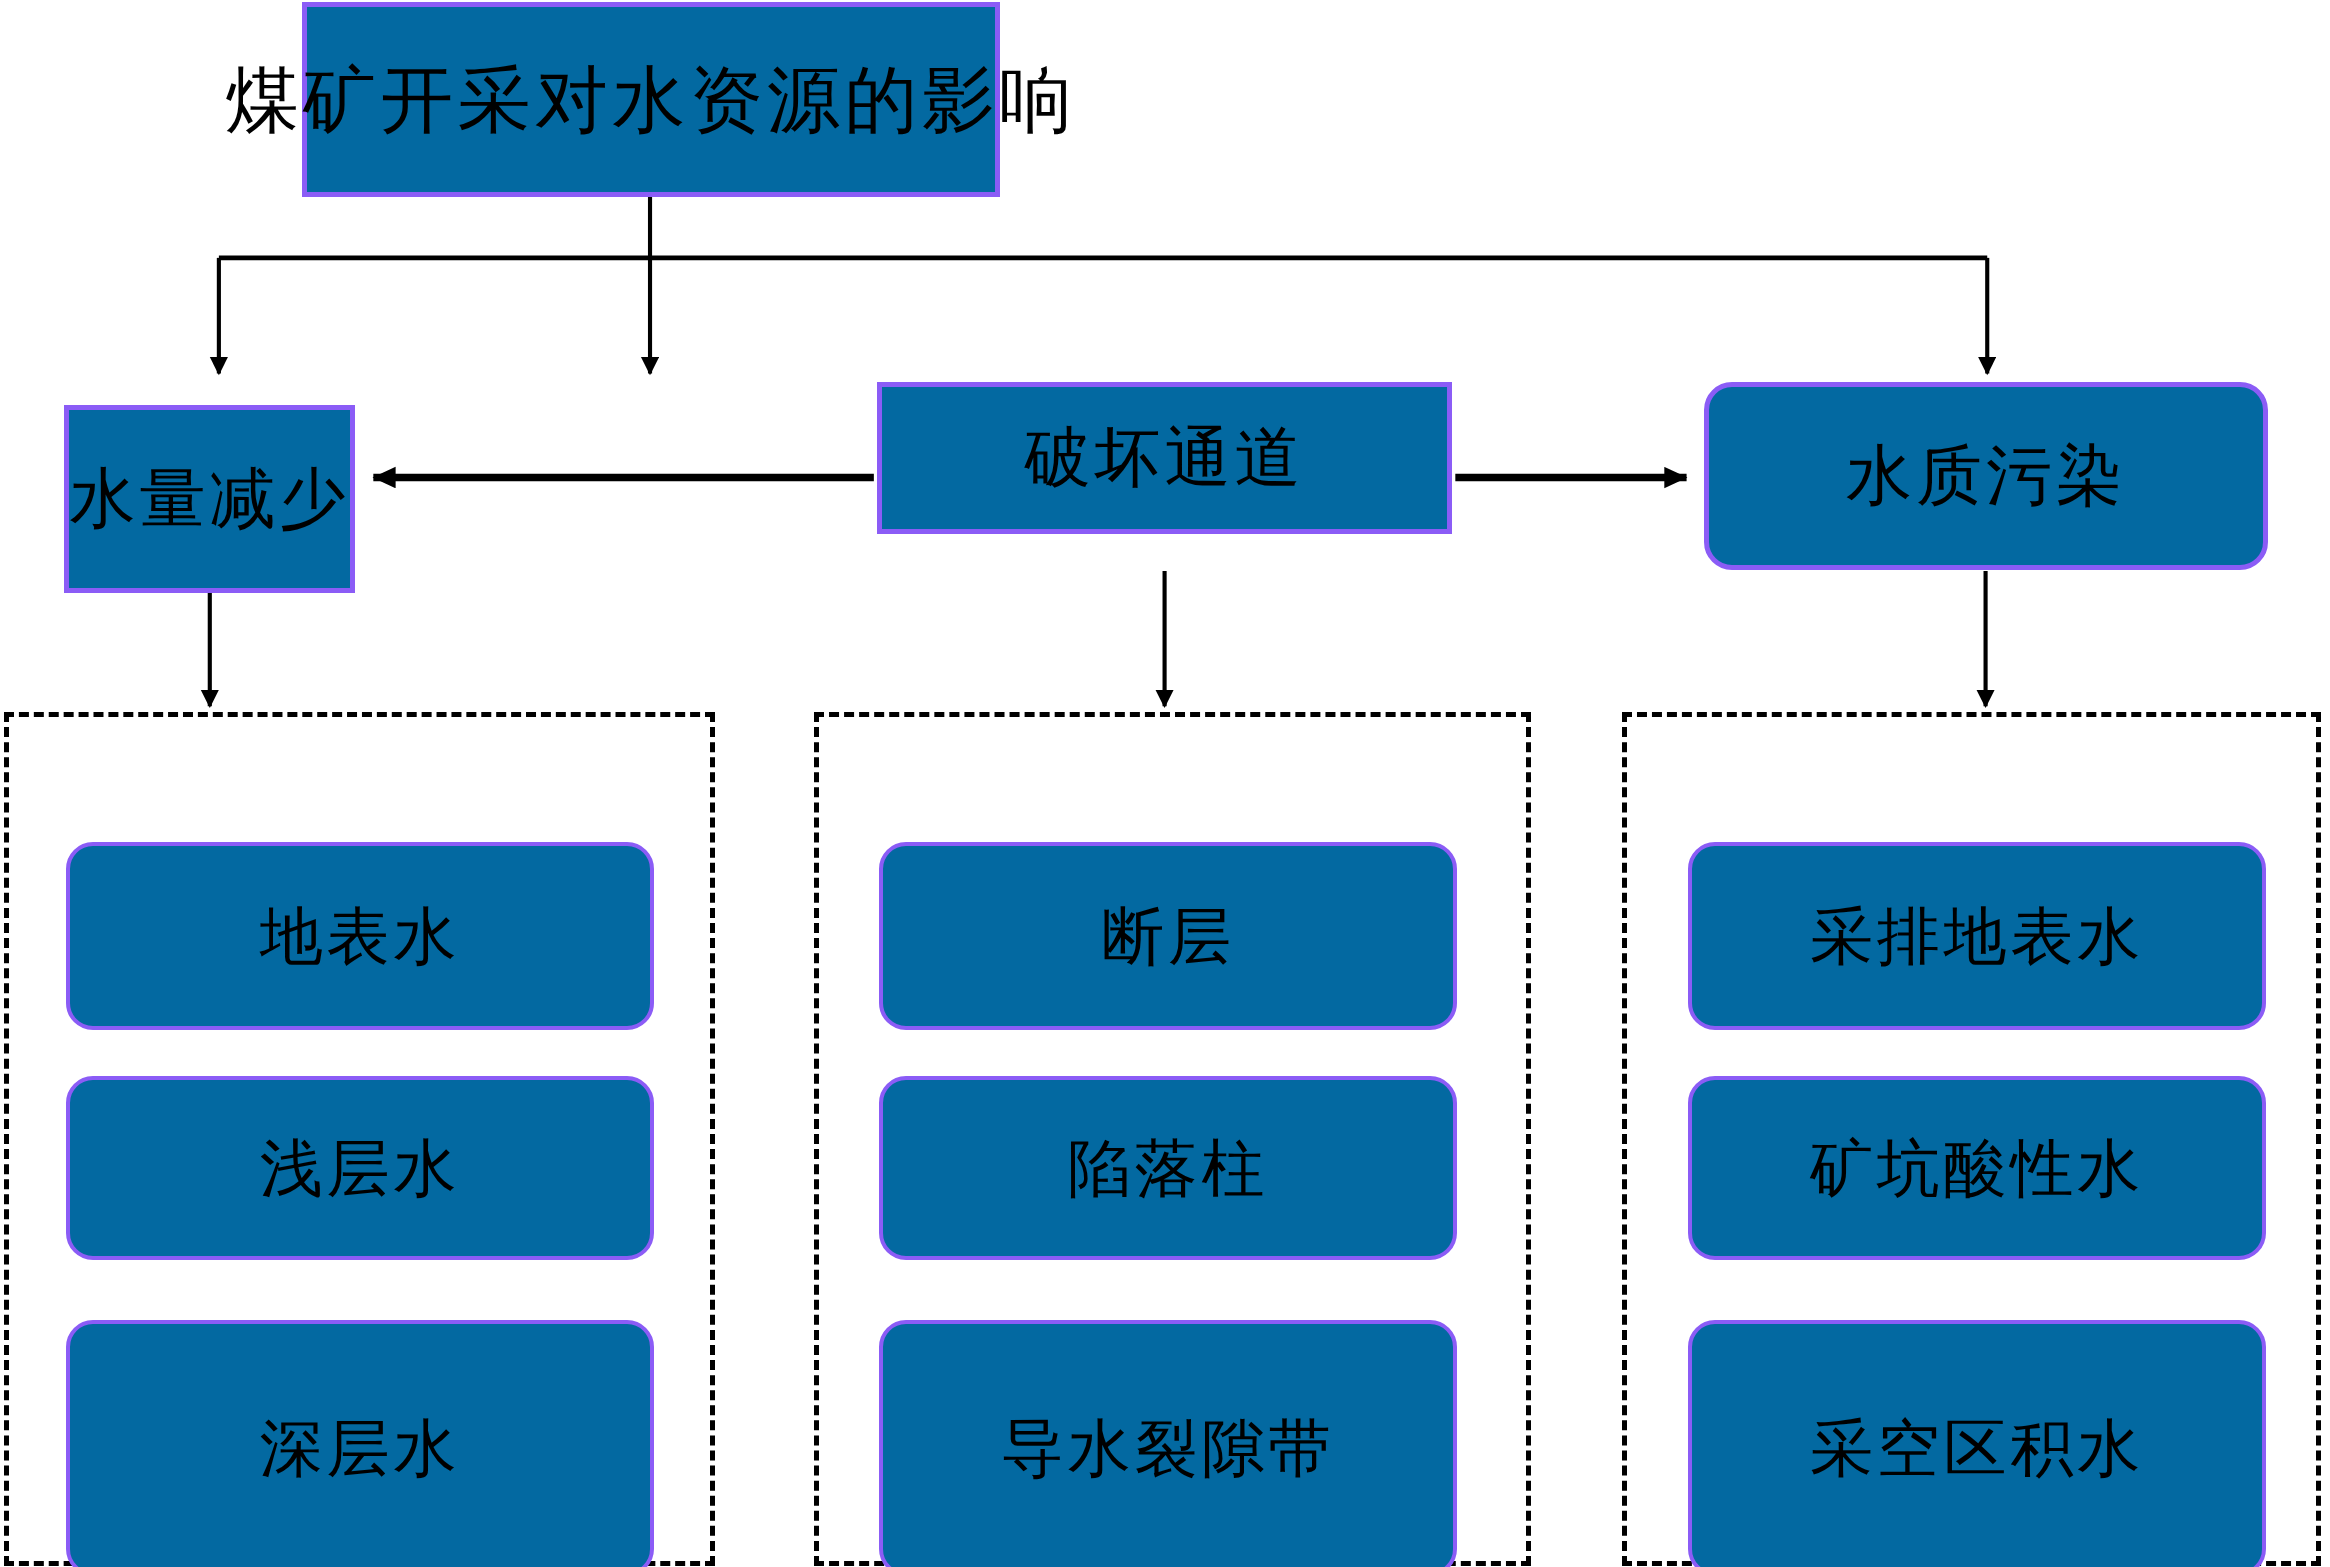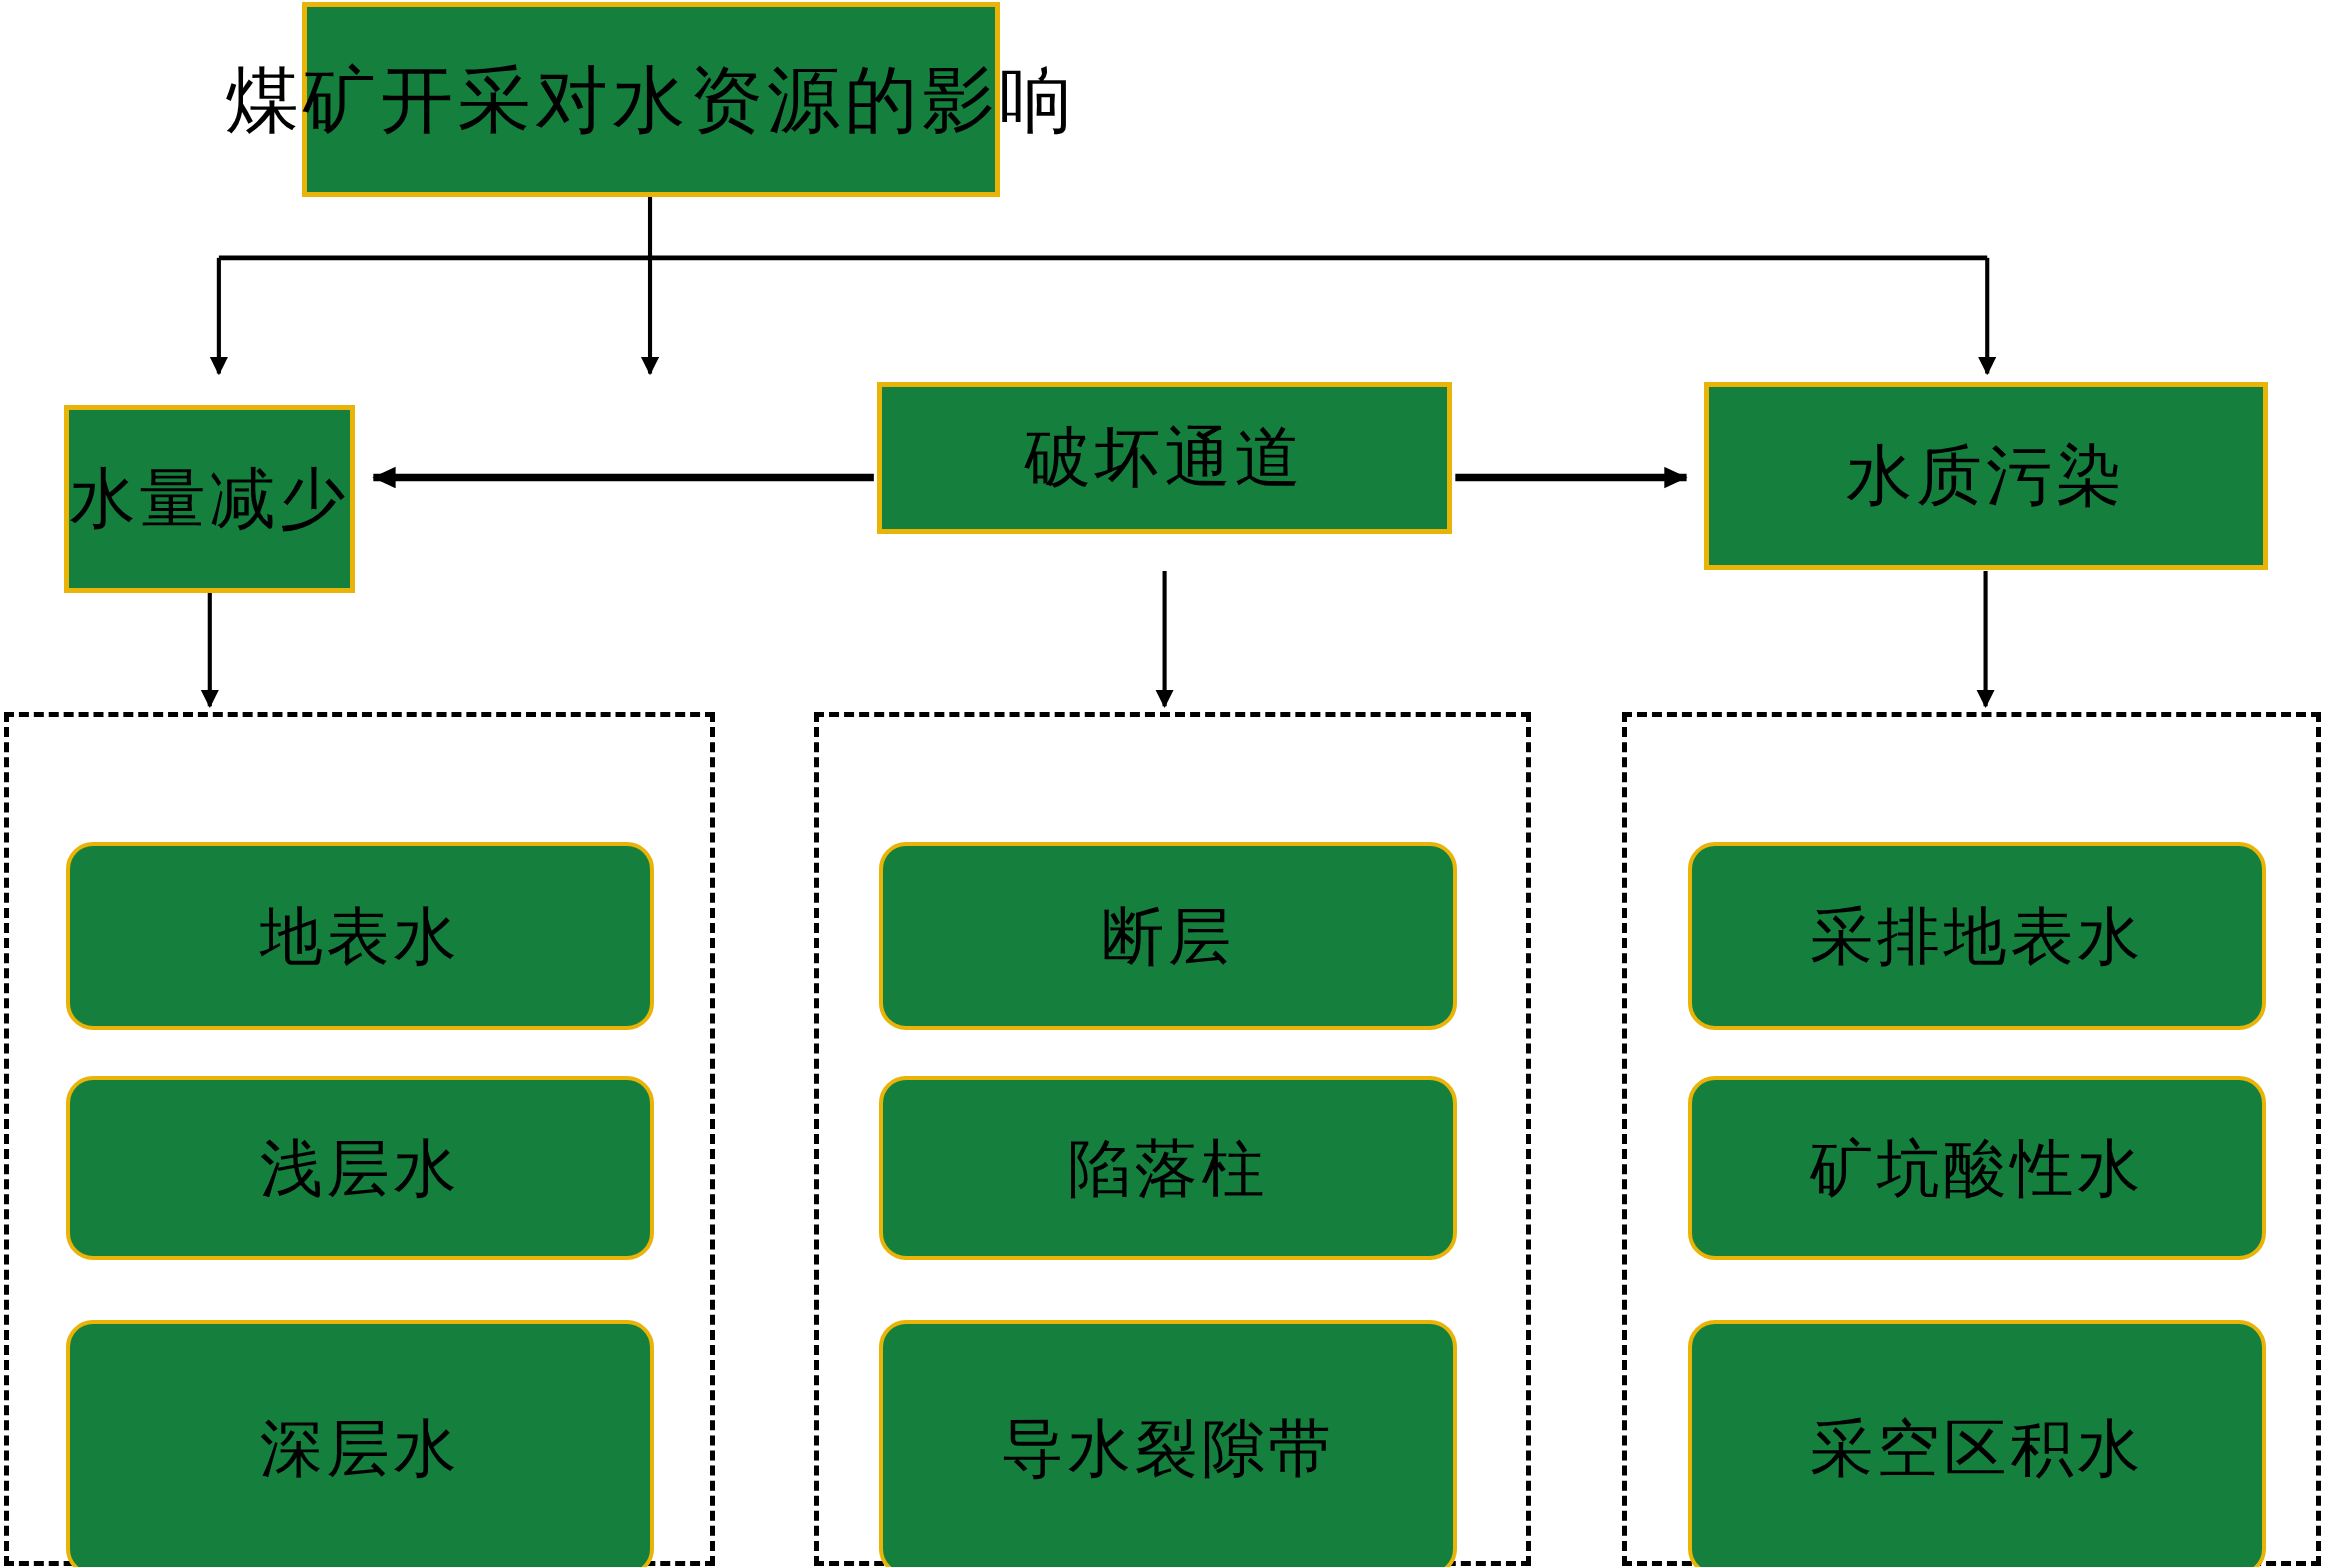--- a/index.html
+++ b/index.html
@@ -12,22 +12,22 @@
     position:relative;
     width:2330px;
     height:1568px;
     background:#ffffff;
     overflow:hidden;
   }
   
   .box{
     position:absolute;
     box-sizing:border-box;
-    border:5px solid #eab308;
-    background:#15803d;
+    border:5px solid #8b5cf6;
+    background:#0369a1;
     display:flex;
     align-items:center;
     justify-content:center;
     text-align:right;
     line-height:1;
     white-space:nowrap;
     letter-spacing:0.06em;
   }
   .box.thin{border-width:4.1px;}
   .dashbox{
@@ -39,21 +39,21 @@
 
   
   #title-box{
     left:302px; top:1.7px; width:698px; height:195px;
     font-size:73px;
   }
 
   
   #node-水量减少{ left:64px;  top:382px; width:291px; height:188px; font-size:66px;margin-top:23px;}
   #node-破坏通道{ left:877px;top:382px; width:575px; height:152px; font-size:66px;}
-  #node-水质污染{ left:1704px;top:382px; width:564px; height:188px; font-size:66px;}
+  #node-水质污染{ left:1704px;top:382px; width:564px; height:188px; font-size:66px;border-radius:28px;}
 
   
   #group-left  { left:4.1px;    top:712px; width:711px;  height:854px;}
   #group-middle{ left:814px;  top:712px; width:717px;  height:854px;}
   #group-right { left:1622px; top:712px; width:699px;  height:854px;}
 
   
   .leaf{font-size:63px;border-radius:27px;}
   .leaf-l{left:66px;  width:588px;}
   .leaf-m{left:879px;width:578px;}

